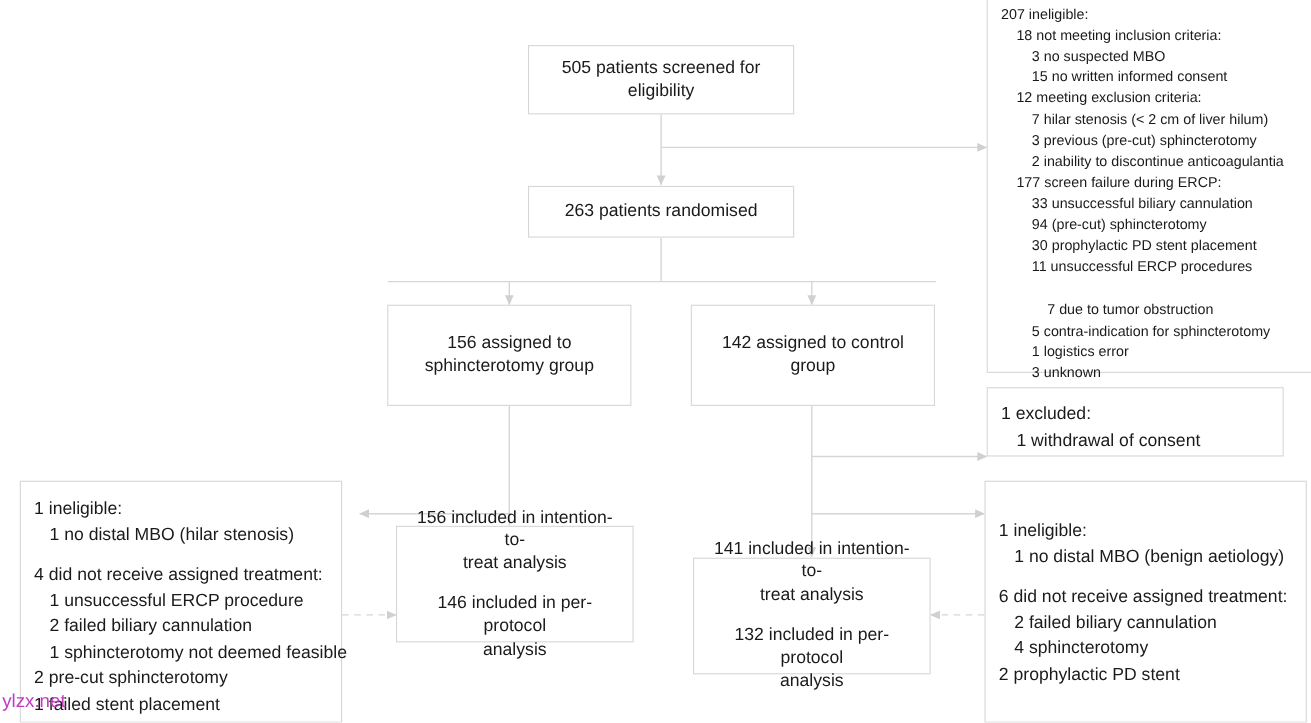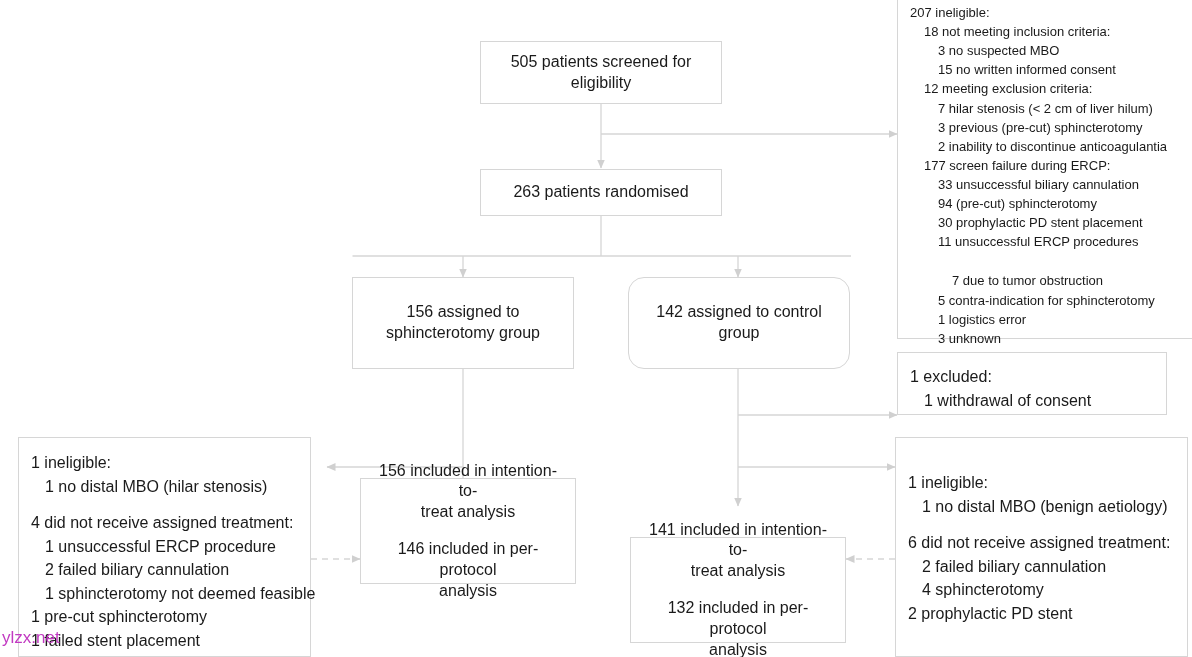--- a/index.html
+++ b/index.html
@@ -131,41 +131,41 @@
 
   <div class="box center" style="left:480px; top:169px; width:242px; height:47px;">
     <span>263 patients randomised</span>
   </div>
 
   <div class="box center" style="left:352px; top:277px; width:222px; height:92px;">
     <span>156 assigned to</span>
     <span>sphincterotomy group</span>
   </div>
 
-  <div class="box center" style="left:628px; top:277px; width:222px; height:92px;border-radius:16px;">
+  <div class="box center" style="left:628px; top:277px; width:222px; height:92px;">
     <span>142 assigned to control</span>
     <span>group</span>
   </div>
 
   <div class="box listbox" style="left:897px; top:352px; width:270px; height:63px; padding-top:12px;">
     <span class="ln ind0">1 excluded:</span>
     <span class="ln ind1">1 withdrawal of consent</span>
   </div>
 
   <div class="box listbox" style="left:18px; top:437px; width:293px; height:220px; padding-top:13px;">
     <div class="para">
       <span class="ln ind0">1 ineligible:</span>
       <span class="ln ind1">1 no distal MBO (hilar stenosis)</span>
     </div>
     <div class="para">
       <span class="ln ind0">4 did not receive assigned treatment:</span>
       <span class="ln ind1">1 unsuccessful ERCP procedure</span>
       <span class="ln ind1">2 failed biliary cannulation</span>
       <span class="ln ind1">1 sphincterotomy not deemed feasible</span>
-      <span class="ln ind0">1 pre-cut sphincterotomy</span>
+      <span class="ln ind0">2 pre-cut sphincterotomy</span>
       <span class="ln ind0">1 failed stent placement</span>
     </div>
   </div>
 
   <div class="box listbox" style="left:895px; top:437px; width:293px; height:220px; padding-top:33px;">
     <div class="para">
       <span class="ln ind0">1 ineligible:</span>
       <span class="ln ind1">1 no distal MBO (benign aetiology)</span>
     </div>
     <div class="para">
@@ -180,21 +180,21 @@
     <div>
       <div>156 included in intention-to-</div>
       <div>treat analysis</div>
     </div>
     <div>
       <div>146 included in per-protocol</div>
       <div>analysis</div>
     </div>
   </div>
 
-  <div class="box center" style="left:630px; top:507px; width:216px; height:106px; justify-content:center; gap:16px;margin-top:30px;">
+  <div class="box center" style="left:630px; top:507px; width:216px; height:106px; justify-content:center; gap:16px;">
     <div>
       <div>141 included in intention-to-</div>
       <div>treat analysis</div>
     </div>
     <div>
       <div>132 included in per-protocol</div>
       <div>analysis</div>
     </div>
   </div>
 

